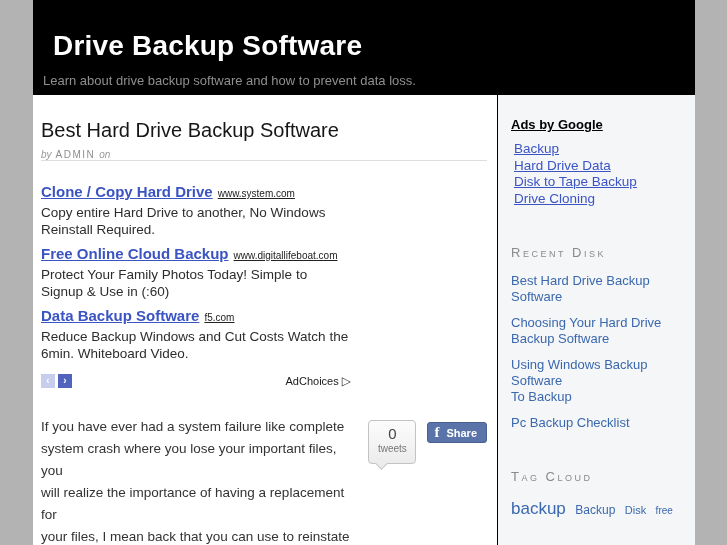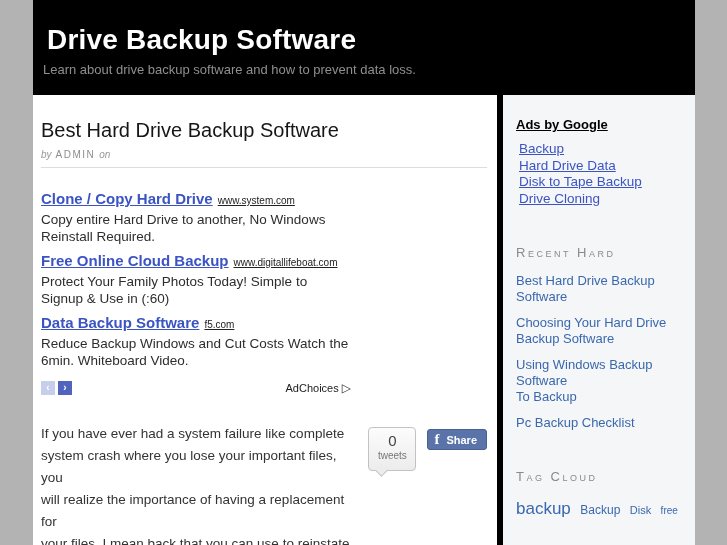--- a/index.html
+++ b/index.html
@@ -5,31 +5,31 @@
   html,body { margin:0; padding:0; }
   body {
     width:727px; height:545px; overflow:hidden;
     background:#b3b3b3;
     font-family:"Liberation Sans", sans-serif;
   }
   .page { position:absolute; left:33px; top:0; width:662px; height:545px; }
 
   
   .header { background:#000; height:95px; box-sizing:border-box; padding:19px 10px 0 9px; }
-  .site-title { margin:5px; color:#fff; font-size:28px; font-weight:bold; letter-spacing:0.2px; }
+  .site-title { margin:11px; color:#fff; font-size:28px; font-weight:bold; letter-spacing:0.2px; }
   .site-tagline { margin:6px 0 0 1px; color:#8f8f8f; font-size:13px; }
 
   
   .content { display:flex; background:#fff; height:450px; }
   .main { width:464px; box-sizing:border-box; padding:16px 10px 0 8px; }
-  .sidebar { width:198px; box-sizing:border-box; background:#f5f6f8; border-left:6px solid #000000; padding:22px 8px 0 13px; }
+  .sidebar { width:198px; box-sizing:border-box; background:#f5f6f8; border-left:1px solid #000000; padding:22px 8px 0 13px; }
 
   
   .post-title { font-size:20px; font-weight:normal; color:#161616; margin:8px 0 7px; }
-  .byline { font-size:10px; color:#999; padding-bottom:7px; border-bottom:1px solid #ddd; }
+  .byline { font-size:10px; color:#999; border-bottom:1px solid #ddd; }
   .byline .ital { font-style:italic; }
   .byline .author { letter-spacing:1.5px; margin:0 4px; color:#8d8d8d; }
 
   .ads { margin-top:22px; }
   .ad { width:330px; margin-bottom:7px; }
   .ad-title-row { margin-bottom:3px; }
   .ad-title { color:#3b54c4; font-size:15px; font-weight:bold; text-decoration:underline; cursor:pointer; }
   .ad-domain { color:#222; font-size:10px; text-decoration:underline; margin-left:5px; cursor:pointer; }
   .ad-desc { color:#2d2d2d; font-size:13.5px; line-height:17px; white-space:pre-line; }
 
@@ -150,21 +150,21 @@
 
           <a class="sb-ad-link" href="#">Backup</a>
 
           <a class="sb-ad-link" href="#">Hard Drive Data</a>
 
           <a class="sb-ad-link" href="#">Disk to Tape Backup</a>
 
           <a class="sb-ad-link" href="#">Drive Cloning</a>
         </div>
 
-      <h3 class="sb-heading">Recent Hard</h3>
+      <h3 class="sb-heading">Recent Disk</h3>
       <div>
 
           <a class="sb-post" href="#">Best Hard Drive Backup Software</a>
 
           <a class="sb-post" href="#">Choosing Your Hard Drive
 Backup Software</a>
 
           <a class="sb-post" href="#">Using Windows Backup Software
 To Backup</a>
 

